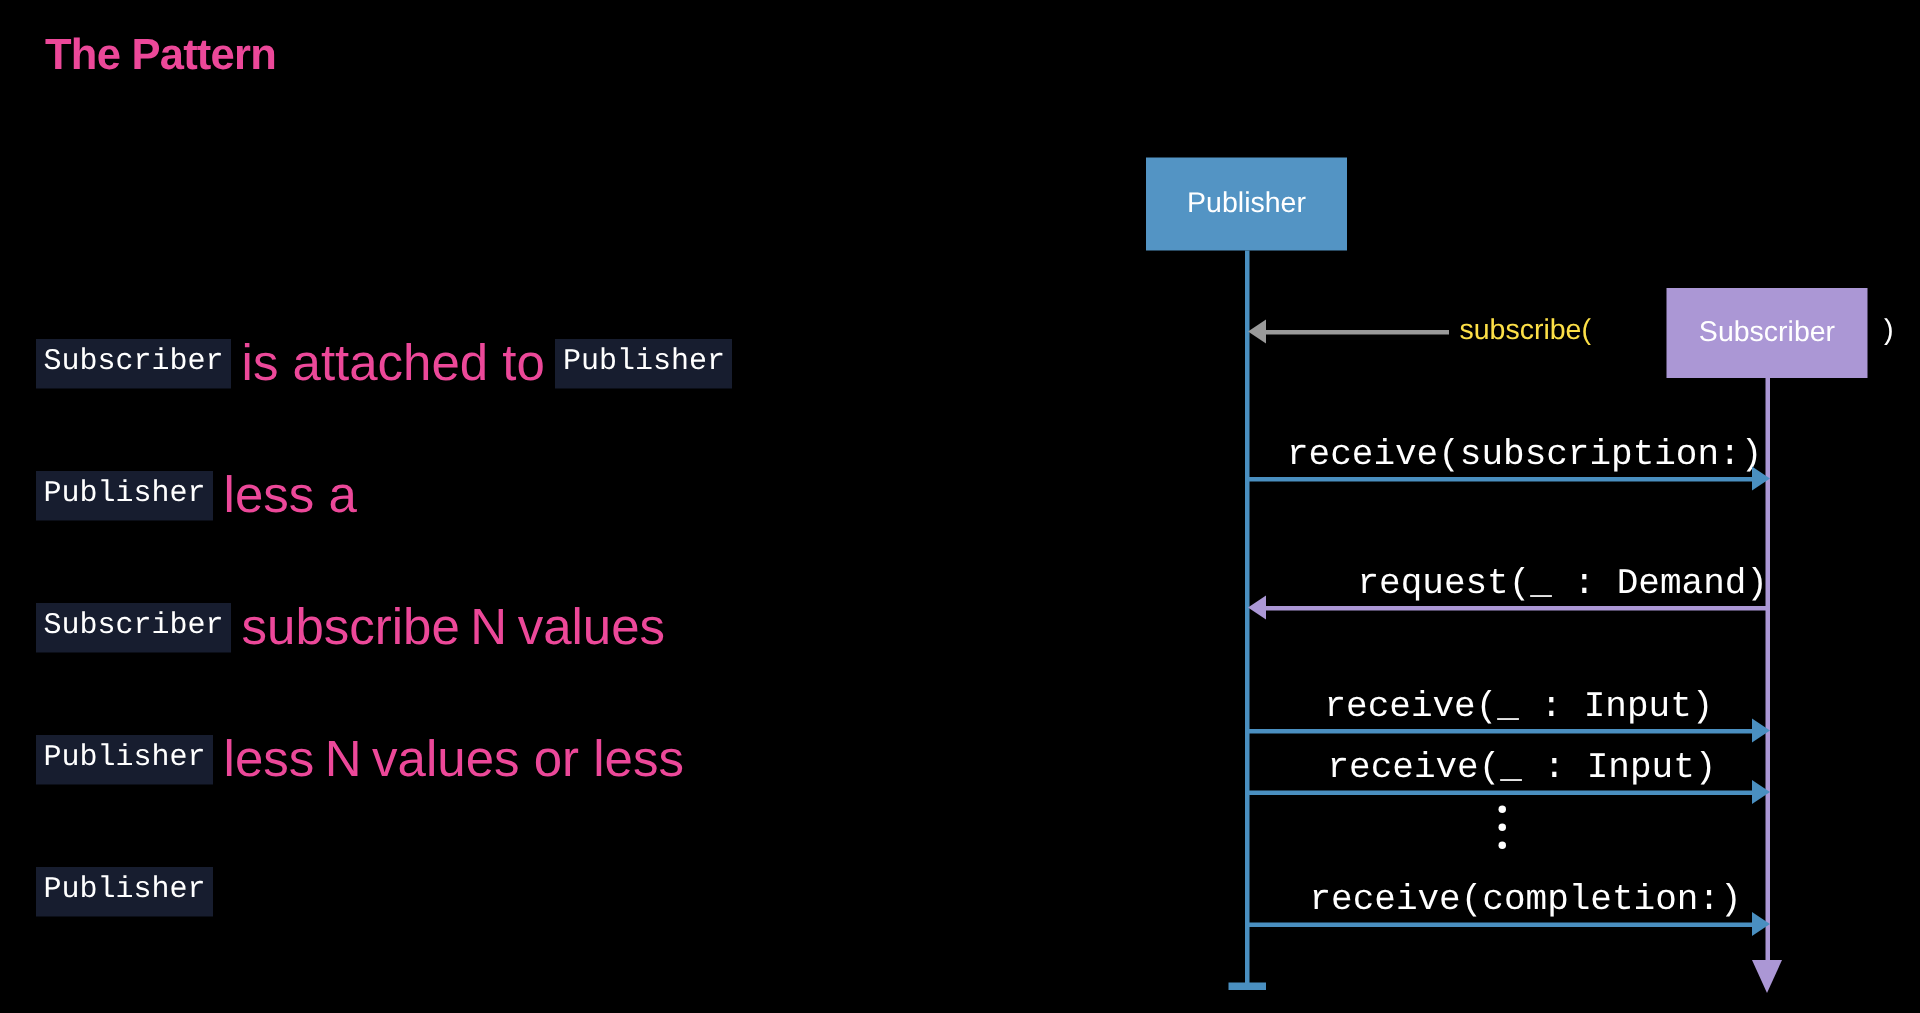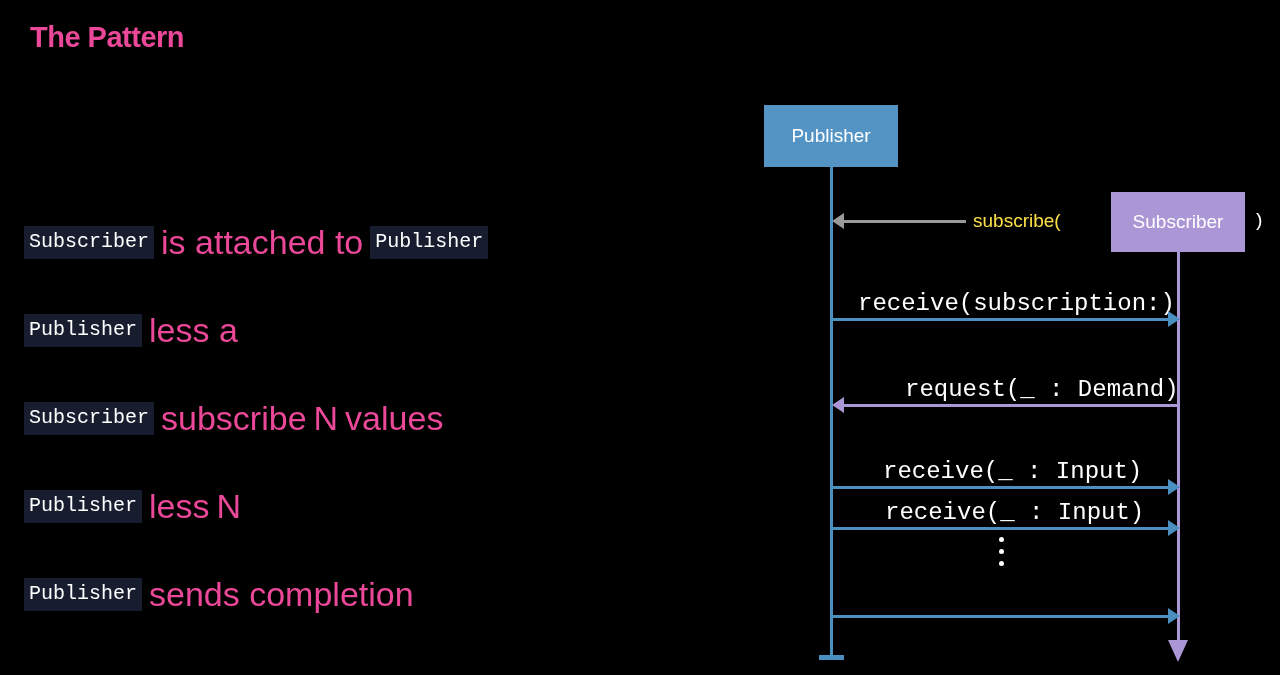--- a/index.html
+++ b/index.html
@@ -230,26 +230,26 @@
       <span class="plain">values</span>
   </div>
 
   <div class="bullet-row">
     <span class="code">Publisher</span>
       <span class="sp"></span>
       <span class="plain">less</span>
       <span class="sp"></span>
       <span class="plain ital">N</span>
       <span class="sp"></span>
+      <span class="plain">values or less</span>
   </div>
 
   <div class="bullet-row">
     <span class="code">Publisher</span>
       <span class="sp"></span>
-      <span class="plain">sends completion</span>
   </div>
 
 </div>
 
 <div id="sequence-diagram">
 
   <div class="lifeline-box" id="publisher-box">Publisher</div>
   <div class="lifeline" id="publisher-lifeline"></div>
   <div id="publisher-lifeline-end"></div>
 
@@ -277,16 +277,17 @@
   <div class="msg-label" style="left:185px; top:499px;">receive(_ : Input)</div>
   <div class="msg-line" style="left:131px; top:527px; width:339px; background:#4a8fc0;"></div>
   <div class="arrow-head-right" style="left:468px; top:520px; border-left:12px solid #4a8fc0;"></div>
 
   <div id="ellipsis">
     <i></i>
       <i></i>
       <i></i>
   </div>
 
+  <div class="msg-label" style="left:173px; top:587px;">receive(completion:)</div>
   <div class="msg-line" style="left:131px; top:615px; width:339px; background:#4a8fc0;"></div>
   <div class="arrow-head-right" style="left:468px; top:608px; border-left:12px solid #4a8fc0;"></div>
 
 </div>
 
 </body></html>

